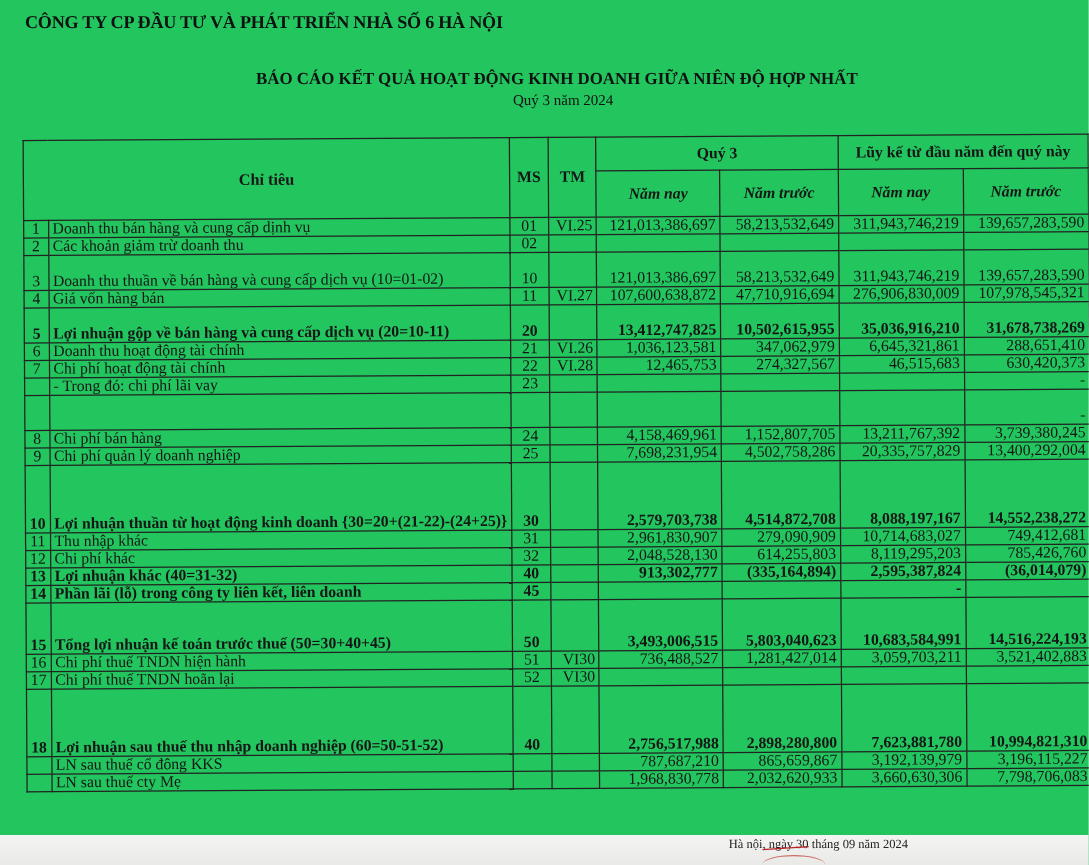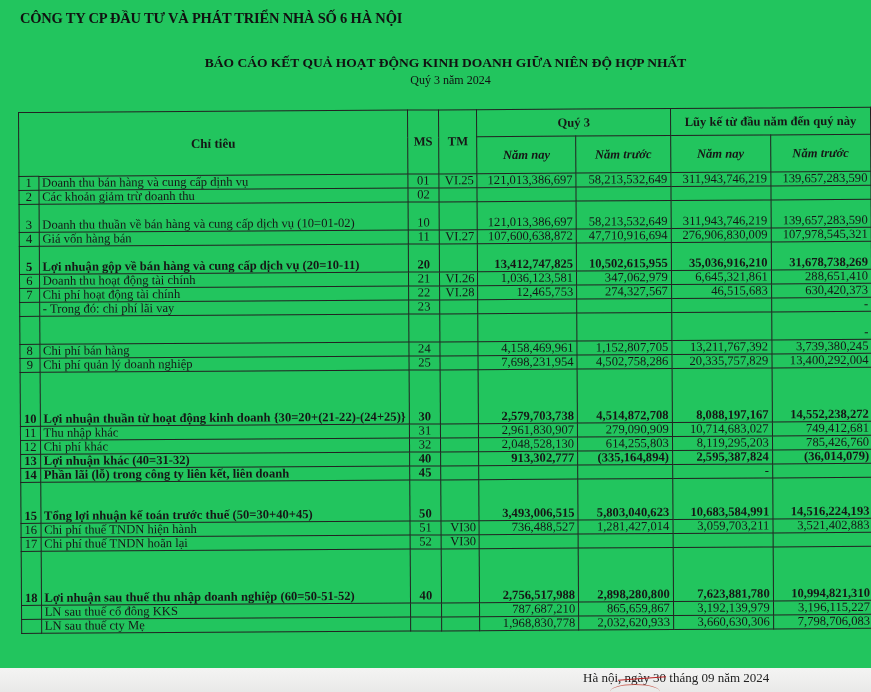--- a/index.html
+++ b/index.html
@@ -34,21 +34,21 @@
   td.wrap { white-space:normal; }
   tr.bold td { font-weight:bold; }
   tr.h1 td { height:13px; }
   tr.h2 td { height:27px; }
   tr.h3 td { height:40px; }
   tr.h4 td { height:53px; }
   .thead-top th { height:26px; }
   .thead-bot th { height:36px;font-style:italic; }
   .th-main { font-size:13px; }
 
-  .footer-date { position:absolute; left:583px; top:670px; font-size:13px; color:#222; }
+  .footer-date { position:absolute; left:583px; top:670px; font-size:10px; color:#222; }
   .strike { position:relative; }
   .strike::after { content:""; position:absolute; left:0; right:0; top:8px; height:1px; background:#b22; transform:rotate(-4deg); }
   .red-mark { position:absolute; left:610px; top:684px; width:50px; height:14px; border-top:1.5px solid #c0392b; border-radius:60% 60% 0 0; opacity:0.7; }
   .bottom-shadow { position:absolute; left:0; top:668px; width:871px; height:24px; background:linear-gradient(#f4f4f3,#e9e9e8); }
 </style>
 </head>
 <body>
 
 <div class="page">
   <div class="company">CÔNG TY CP ĐẦU TƯ VÀ PHÁT TRIỂN NHÀ SỐ 6 HÀ NỘI</div>

